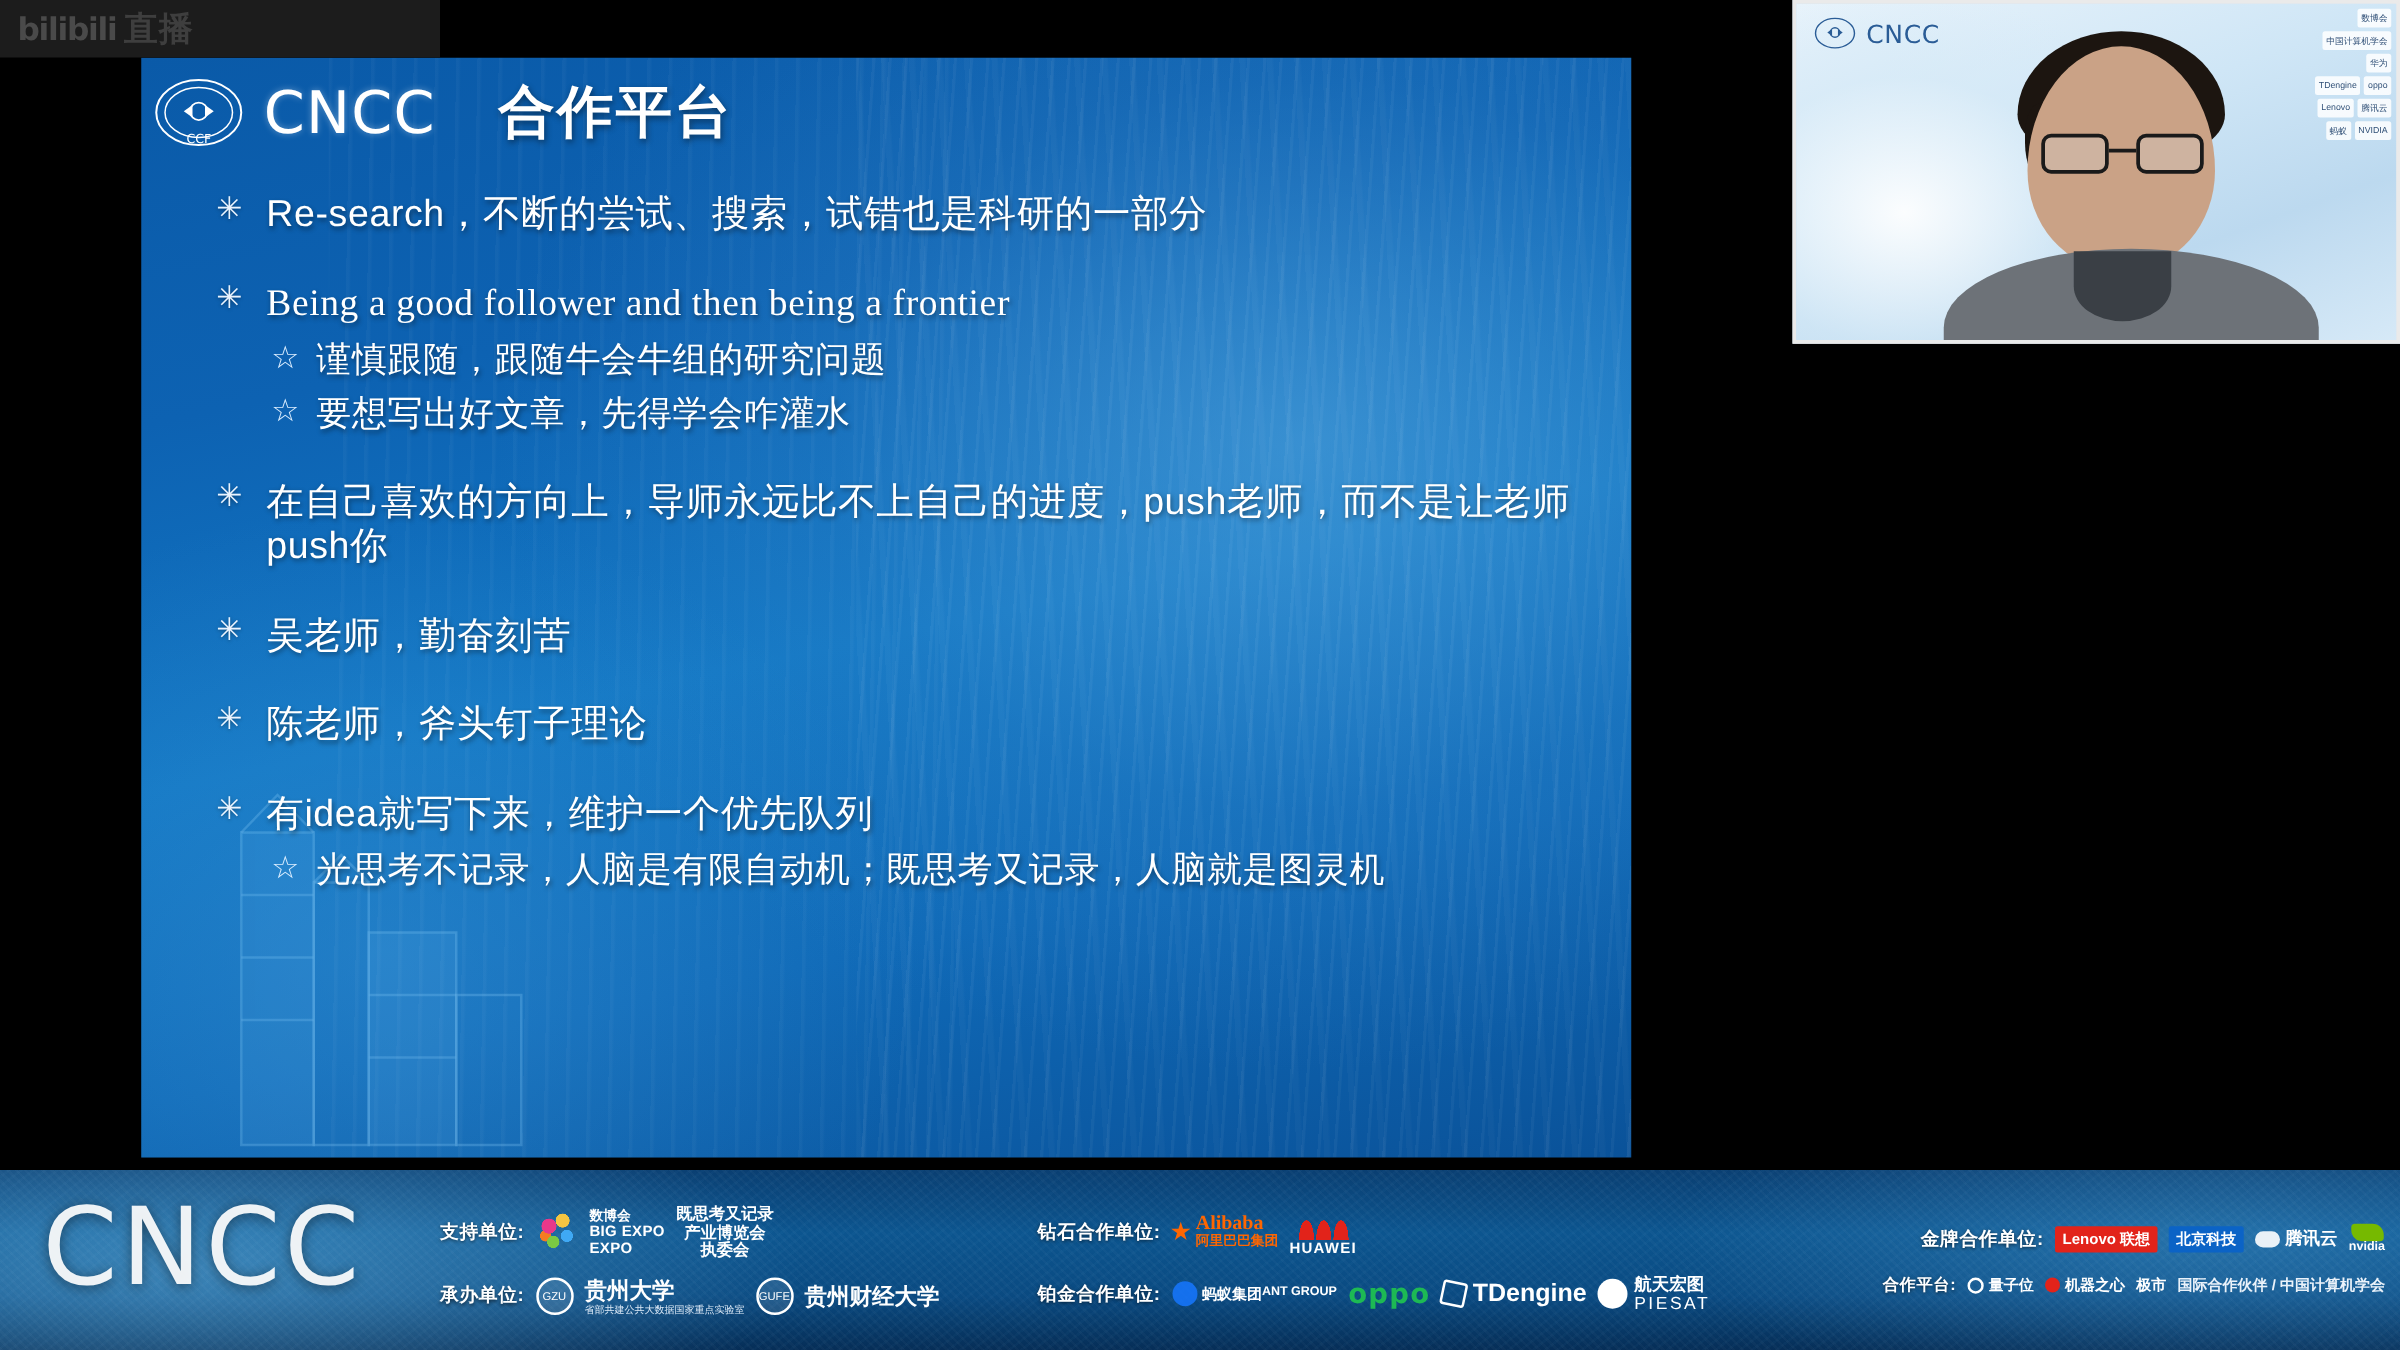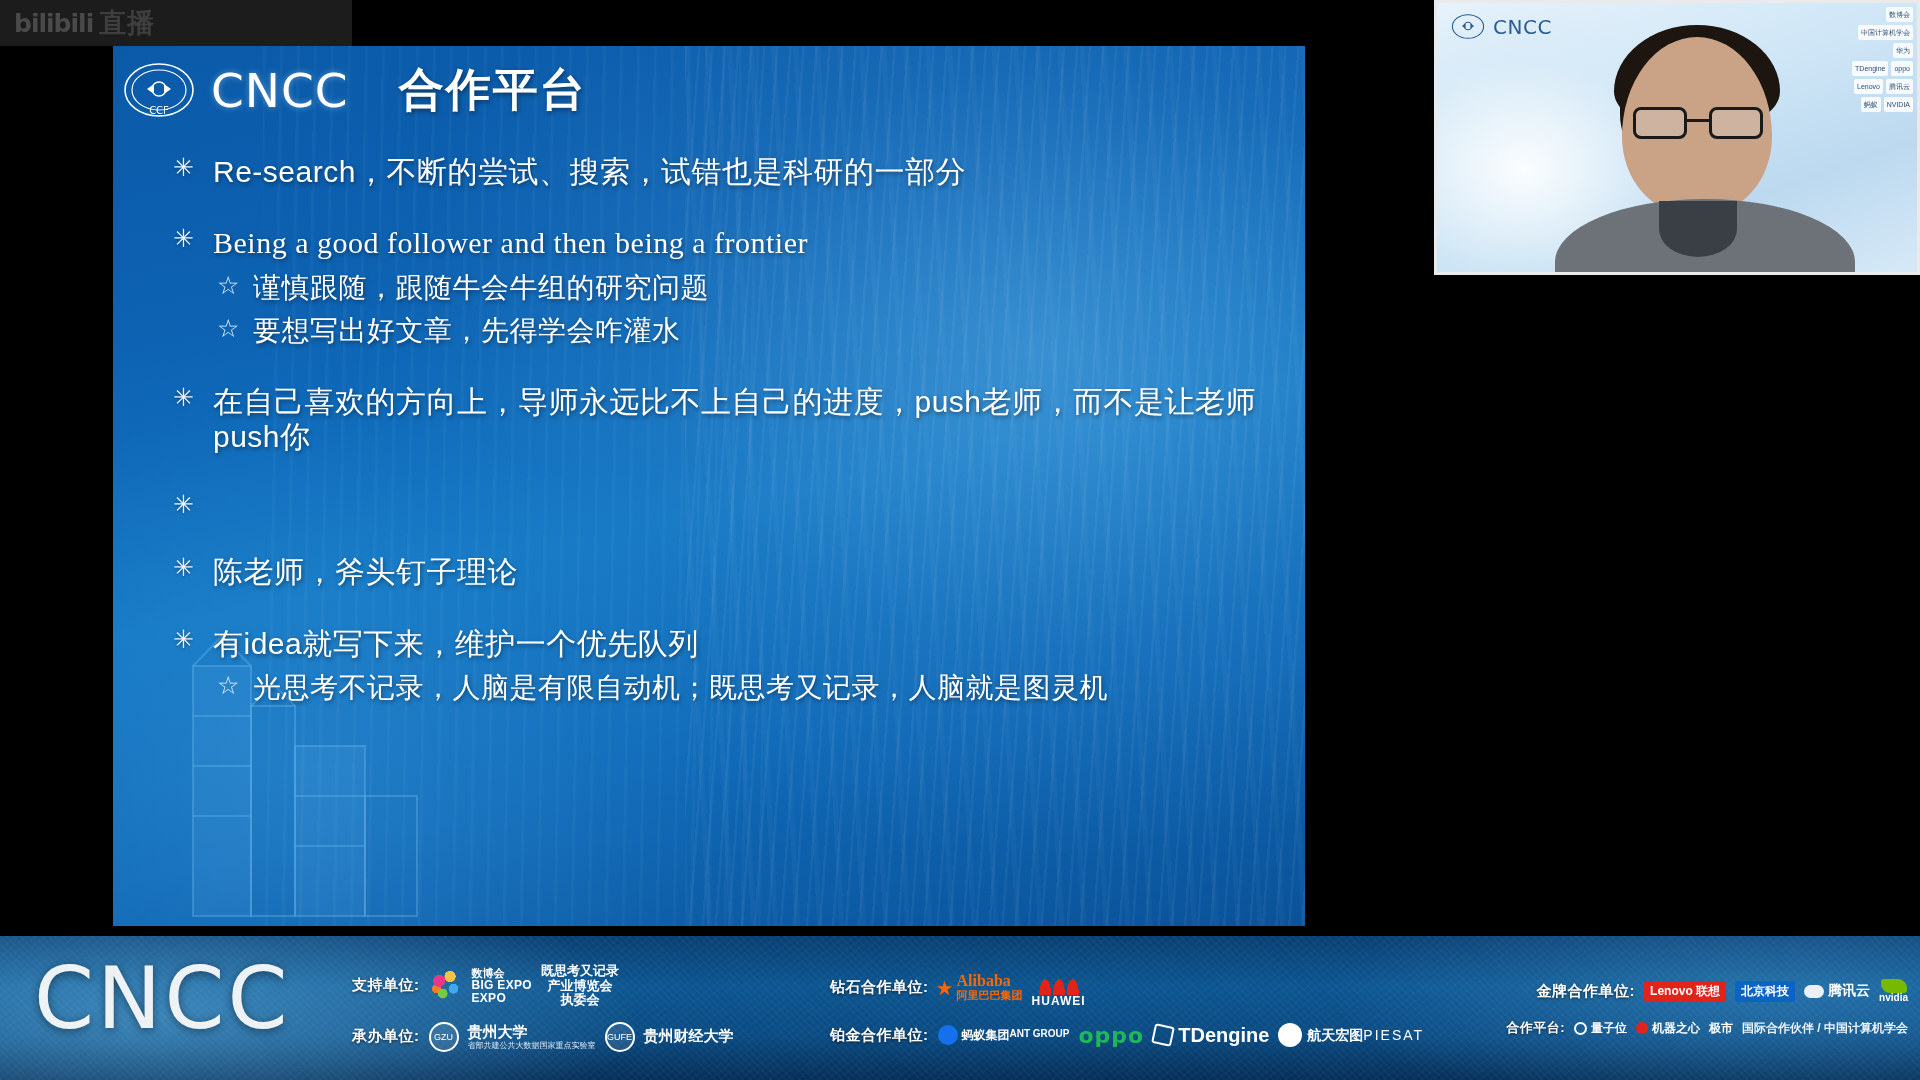--- a/index.html
+++ b/index.html
@@ -188,21 +188,21 @@
   .bdx-txt { display:flex; flex-direction:column; line-height:1.05; }
   .bdx-txt .t1 { font-size:11px; color:#fff; font-weight:700; }
   .bdx-txt .t2 { font-size:12px; color:#fff; font-weight:700; letter-spacing:.3px; }
   .cn-big { display:flex; flex-direction:column; line-height:1.12; align-items:center;
             color:#fff; font-size:13px; font-weight:700; }
   .uni-badge {
     width:30px; height:30px; border-radius:50%; border:2px solid #fff;
     display:flex; align-items:center; justify-content:center; color:#fff; font-size:9px;
     background:rgba(255,255,255,.1);
   }
-  .uni-name { color:#fff; font-size:15px; font-weight:700; font-family:"Liberation Serif", serif; }
+  .uni-name { color:#fff; font-size:18px; font-weight:700; font-family:"Liberation Serif", serif; }
   .uni-sub { color:#dbe9f7; font-size:8px; }
   .ali {
     display:flex; align-items:center; gap:5px;
   }
   .ali-mark { font-size:26px; color:#f60; font-weight:700; font-family:"DejaVu Sans", sans-serif; }
   .ali-txt { display:flex; flex-direction:column; line-height:1.05;font-family:Liberation Serif, serif; }
   .ali-en { color:#f60; font-size:16px; font-weight:700; }
   .ali-cn { color:#f60; font-size:11px; font-weight:700; }
   .hw { display:flex; flex-direction:column; align-items:center; line-height:1; }
   .hw-fan {
@@ -217,21 +217,21 @@
   .ant-dot { width:20px; height:20px; border-radius:50%; background:#1677ff; opacity:.85; }
   .ant-txt { display:flex; flex-direction:row; line-height:1.05; color:#fff; }
   .ant-cn { font-size:12px; font-weight:700; }
   .ant-en { font-size:10px; font-weight:700; }
   .oppo { color:#1db954; font-size:22px; font-weight:700; letter-spacing:1px;
           font-family:"DejaVu Sans", sans-serif; }
   .tdeng { display:flex; align-items:center; gap:5px; color:#fff; font-size:20px; font-weight:700; }
   .tde-mark { width:20px; height:20px; border:2px solid #fff; transform:rotate(12deg); border-radius:3px; }
   .piesat { display:flex; align-items:center; gap:5px; }
   .pie-mark { width:24px; height:24px; border-radius:50%; background:#fff; }
-  .pie-txt { display:flex; flex-direction:row; line-height:1.05; color:#fff; }
+  .pie-txt { display:flex; flex-direction:column; line-height:1.05; color:#fff; }
   .pie-cn { font-size:14px; font-weight:700; }
   .pie-en { font-size:14px; letter-spacing:2px; }
   .gold-chip {
     background:#e2231a; color:#fff; font-size:12px; font-weight:700;
     padding:2px 6px; border-radius:2px;
   }
   .gold-chip.blue { background:#0b63c6; }
   .nv { display:flex; flex-direction:column; align-items:center; line-height:1.05; }
   .nv-eye { width:26px; height:14px; background:#76b900; border-radius:3px 9px 3px 9px; }
   .nv-txt { color:#fff; font-size:10px; font-weight:700; }
@@ -318,20 +318,21 @@
 
       <div class="bullet">
         <span class="mark">✳</span>
         <span class="b-text">在自己喜欢的方向上，导师永远比不上自己的进度，push老师，而不是让老师push你</span>
       </div>
 
       <div class="gap-lg"></div>
 
       <div class="bullet">
         <span class="mark">✳</span>
+        <span class="b-text">吴老师，勤奋刻苦</span>
       </div>
 
       <div class="gap-lg"></div>
 
       <div class="bullet">
         <span class="mark">✳</span>
         <span class="b-text">陈老师，斧头钉子理论</span>
       </div>
 
       <div class="gap-lg"></div>

